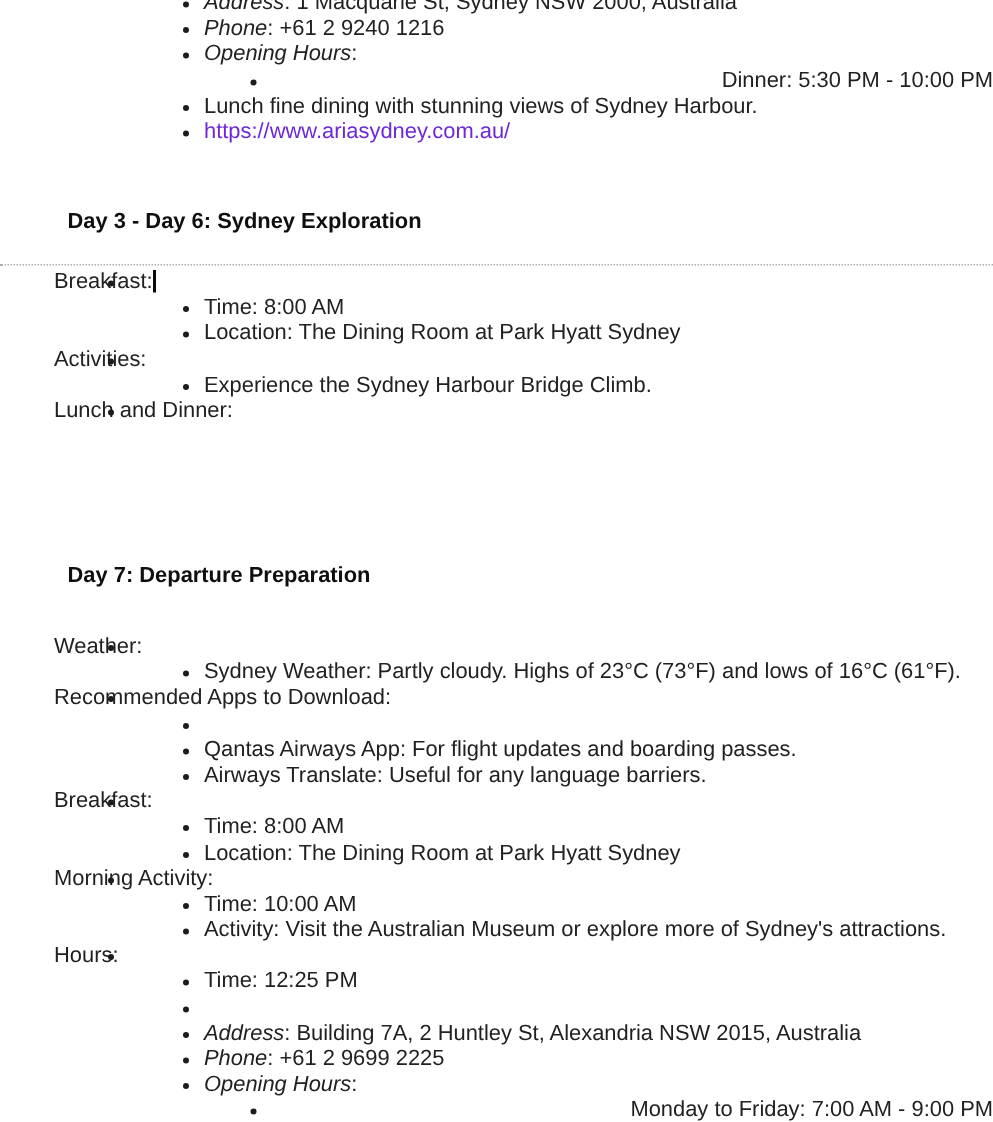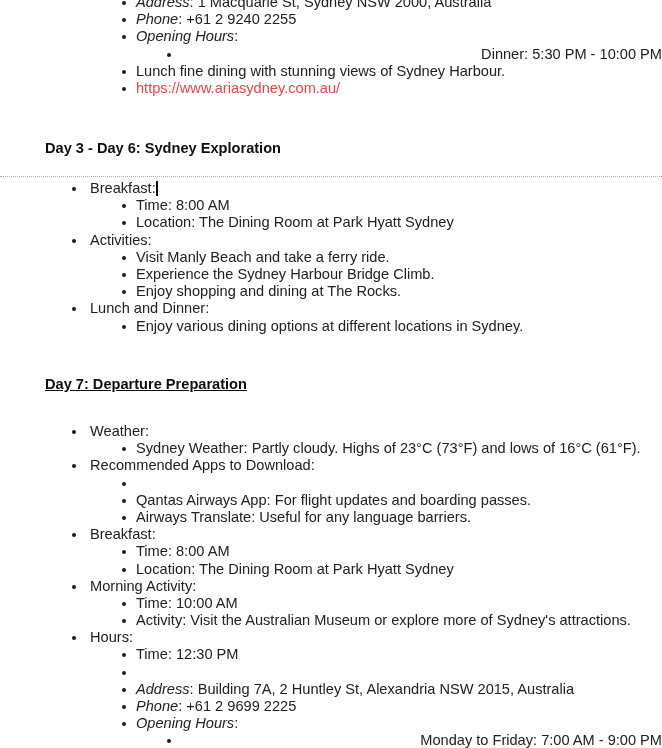--- a/index.html
+++ b/index.html
@@ -35,26 +35,26 @@
     position: absolute;
     top: 7px;
     width: 4px;
     height: 4px;
     border-radius: 50%;
     background: #1c1c1c;
   }
   .item.l1 .bullet { left: 72px; }
   .item.l2 .bullet { left: 122px; }
   .item.l3 .bullet { left: 167px; }
-  .item.l1 { padding-left: 90px; }
+  .item.l1 { padding-left: 36px; }
   .item.l2 { padding-left: 136px; }
   .item.l3 { padding-left: 106px; text-align: right; }
   .it { font-style: italic; }
   .hlink {
-    color: #ef4444;
+    color: #6d28d9;
     text-decoration: none;
     cursor: pointer;
   }
   .heading {
     position: absolute;
     left: 45px;
     line-height: 17.2px;
     font-weight: bold;
     color: #0f0f0f;
     white-space: nowrap;
@@ -71,70 +71,67 @@
     width: 2px;
     height: 15px;
     background: #0a0a0a;
     vertical-align: -3px;
     margin-left: 0.5px;
   }
   #top-list  { top: -6px; }
   #day3-list { top: 180px; }
   #day7-list { top: 423px; }
   #heading-day3 { top: 140px; }
-  #heading-day7 { top: 376px; text-decoration: underline; }
+  #heading-day7 { top: 376px; }
   #page-divider { top: 176px; }
 </style>
 </head>
 <body>
 
 <div class="doc-page">
 
   <div id="top-list" class="list-block">
       <div class="item l2"><span class="bullet"></span><span class="it">Address</span><span>: 1 Macquarie St, Sydney NSW 2000, Australia</span></div>
-      <div class="item l2"><span class="bullet"></span><span class="it">Phone</span><span>: +61 2 9240 2255</span></div>
+      <div class="item l2"><span class="bullet"></span><span class="it">Phone</span><span>: +61 2 9240 1216</span></div>
       <div class="item l2"><span class="bullet"></span><span class="it">Opening Hours</span><span>:</span></div>
       <div class="item l3"><span class="bullet"></span><span>Dinner: 5:30 PM - 10:00 PM</span></div>
       <div class="item l2"><span class="bullet"></span><span>Lunch fine dining with stunning views of Sydney Harbour.</span></div>
       <div class="item l2"><span class="bullet"></span><span class="hlink">https://www.ariasydney.com.au/</span></div>
     </div>
 
   <div id="heading-day3" class="heading">Day 3 - Day 6: Sydney Exploration</div>
 
   <div id="page-divider" class="divider"></div>
 
   <div id="day3-list" class="list-block">
       <div class="item l1"><span class="bullet"></span><span>Breakfast:</span><span class="caret"></span></div>
       <div class="item l2"><span class="bullet"></span><span>Time: 8:00 AM</span></div>
       <div class="item l2"><span class="bullet"></span><span>Location: The Dining Room at Park Hyatt Sydney</span></div>
       <div class="item l1"><span class="bullet"></span><span>Activities:</span></div>
-      <div class="item l2"><span class="bullet"></span><span>Visit Manly Beach and take a ferry ride.</span></div>
       <div class="item l2"><span class="bullet"></span><span>Experience the Sydney Harbour Bridge Climb.</span></div>
-      <div class="item l2"><span class="bullet"></span><span>Enjoy shopping and dining at The Rocks.</span></div>
       <div class="item l1"><span class="bullet"></span><span>Lunch and Dinner:</span></div>
-      <div class="item l2"><span class="bullet"></span><span>Enjoy various dining options at different locations in Sydney.</span></div>
     </div>
 
   <div id="heading-day7" class="heading">Day 7: Departure Preparation</div>
 
   <div id="day7-list" class="list-block">
       <div class="item l1"><span class="bullet"></span><span>Weather:</span></div>
       <div class="item l2"><span class="bullet"></span><span>Sydney Weather: Partly cloudy. Highs of 23°C (73°F) and lows of 16°C (61°F).</span></div>
       <div class="item l1"><span class="bullet"></span><span>Recommended Apps to Download:</span></div>
       <div class="item l2"><span class="bullet"></span></div>
       <div class="item l2"><span class="bullet"></span><span>Qantas Airways App: For flight updates and boarding passes.</span></div>
       <div class="item l2"><span class="bullet"></span><span>Airways Translate: Useful for any language barriers.</span></div>
       <div class="item l1"><span class="bullet"></span><span>Breakfast:</span></div>
       <div class="item l2"><span class="bullet"></span><span>Time: 8:00 AM</span></div>
       <div class="item l2"><span class="bullet"></span><span>Location: The Dining Room at Park Hyatt Sydney</span></div>
       <div class="item l1"><span class="bullet"></span><span>Morning Activity:</span></div>
       <div class="item l2"><span class="bullet"></span><span>Time: 10:00 AM</span></div>
       <div class="item l2"><span class="bullet"></span><span>Activity: Visit the Australian Museum or explore more of Sydney's attractions.</span></div>
       <div class="item l1"><span class="bullet"></span><span>Hours:</span></div>
-      <div class="item l2"><span class="bullet"></span><span>Time: 12:30 PM</span></div>
+      <div class="item l2"><span class="bullet"></span><span>Time: 12:25 PM</span></div>
       <div class="item l2"><span class="bullet"></span></div>
       <div class="item l2"><span class="bullet"></span><span class="it">Address</span><span>: Building 7A, 2 Huntley St, Alexandria NSW 2015, Australia</span></div>
       <div class="item l2"><span class="bullet"></span><span class="it">Phone</span><span>: +61 2 9699 2225</span></div>
       <div class="item l2"><span class="bullet"></span><span class="it">Opening Hours</span><span>:</span></div>
       <div class="item l3"><span class="bullet"></span><span>Monday to Friday: 7:00 AM - 9:00 PM</span></div>
     </div>
 
 </div>
 
 </body></html>

